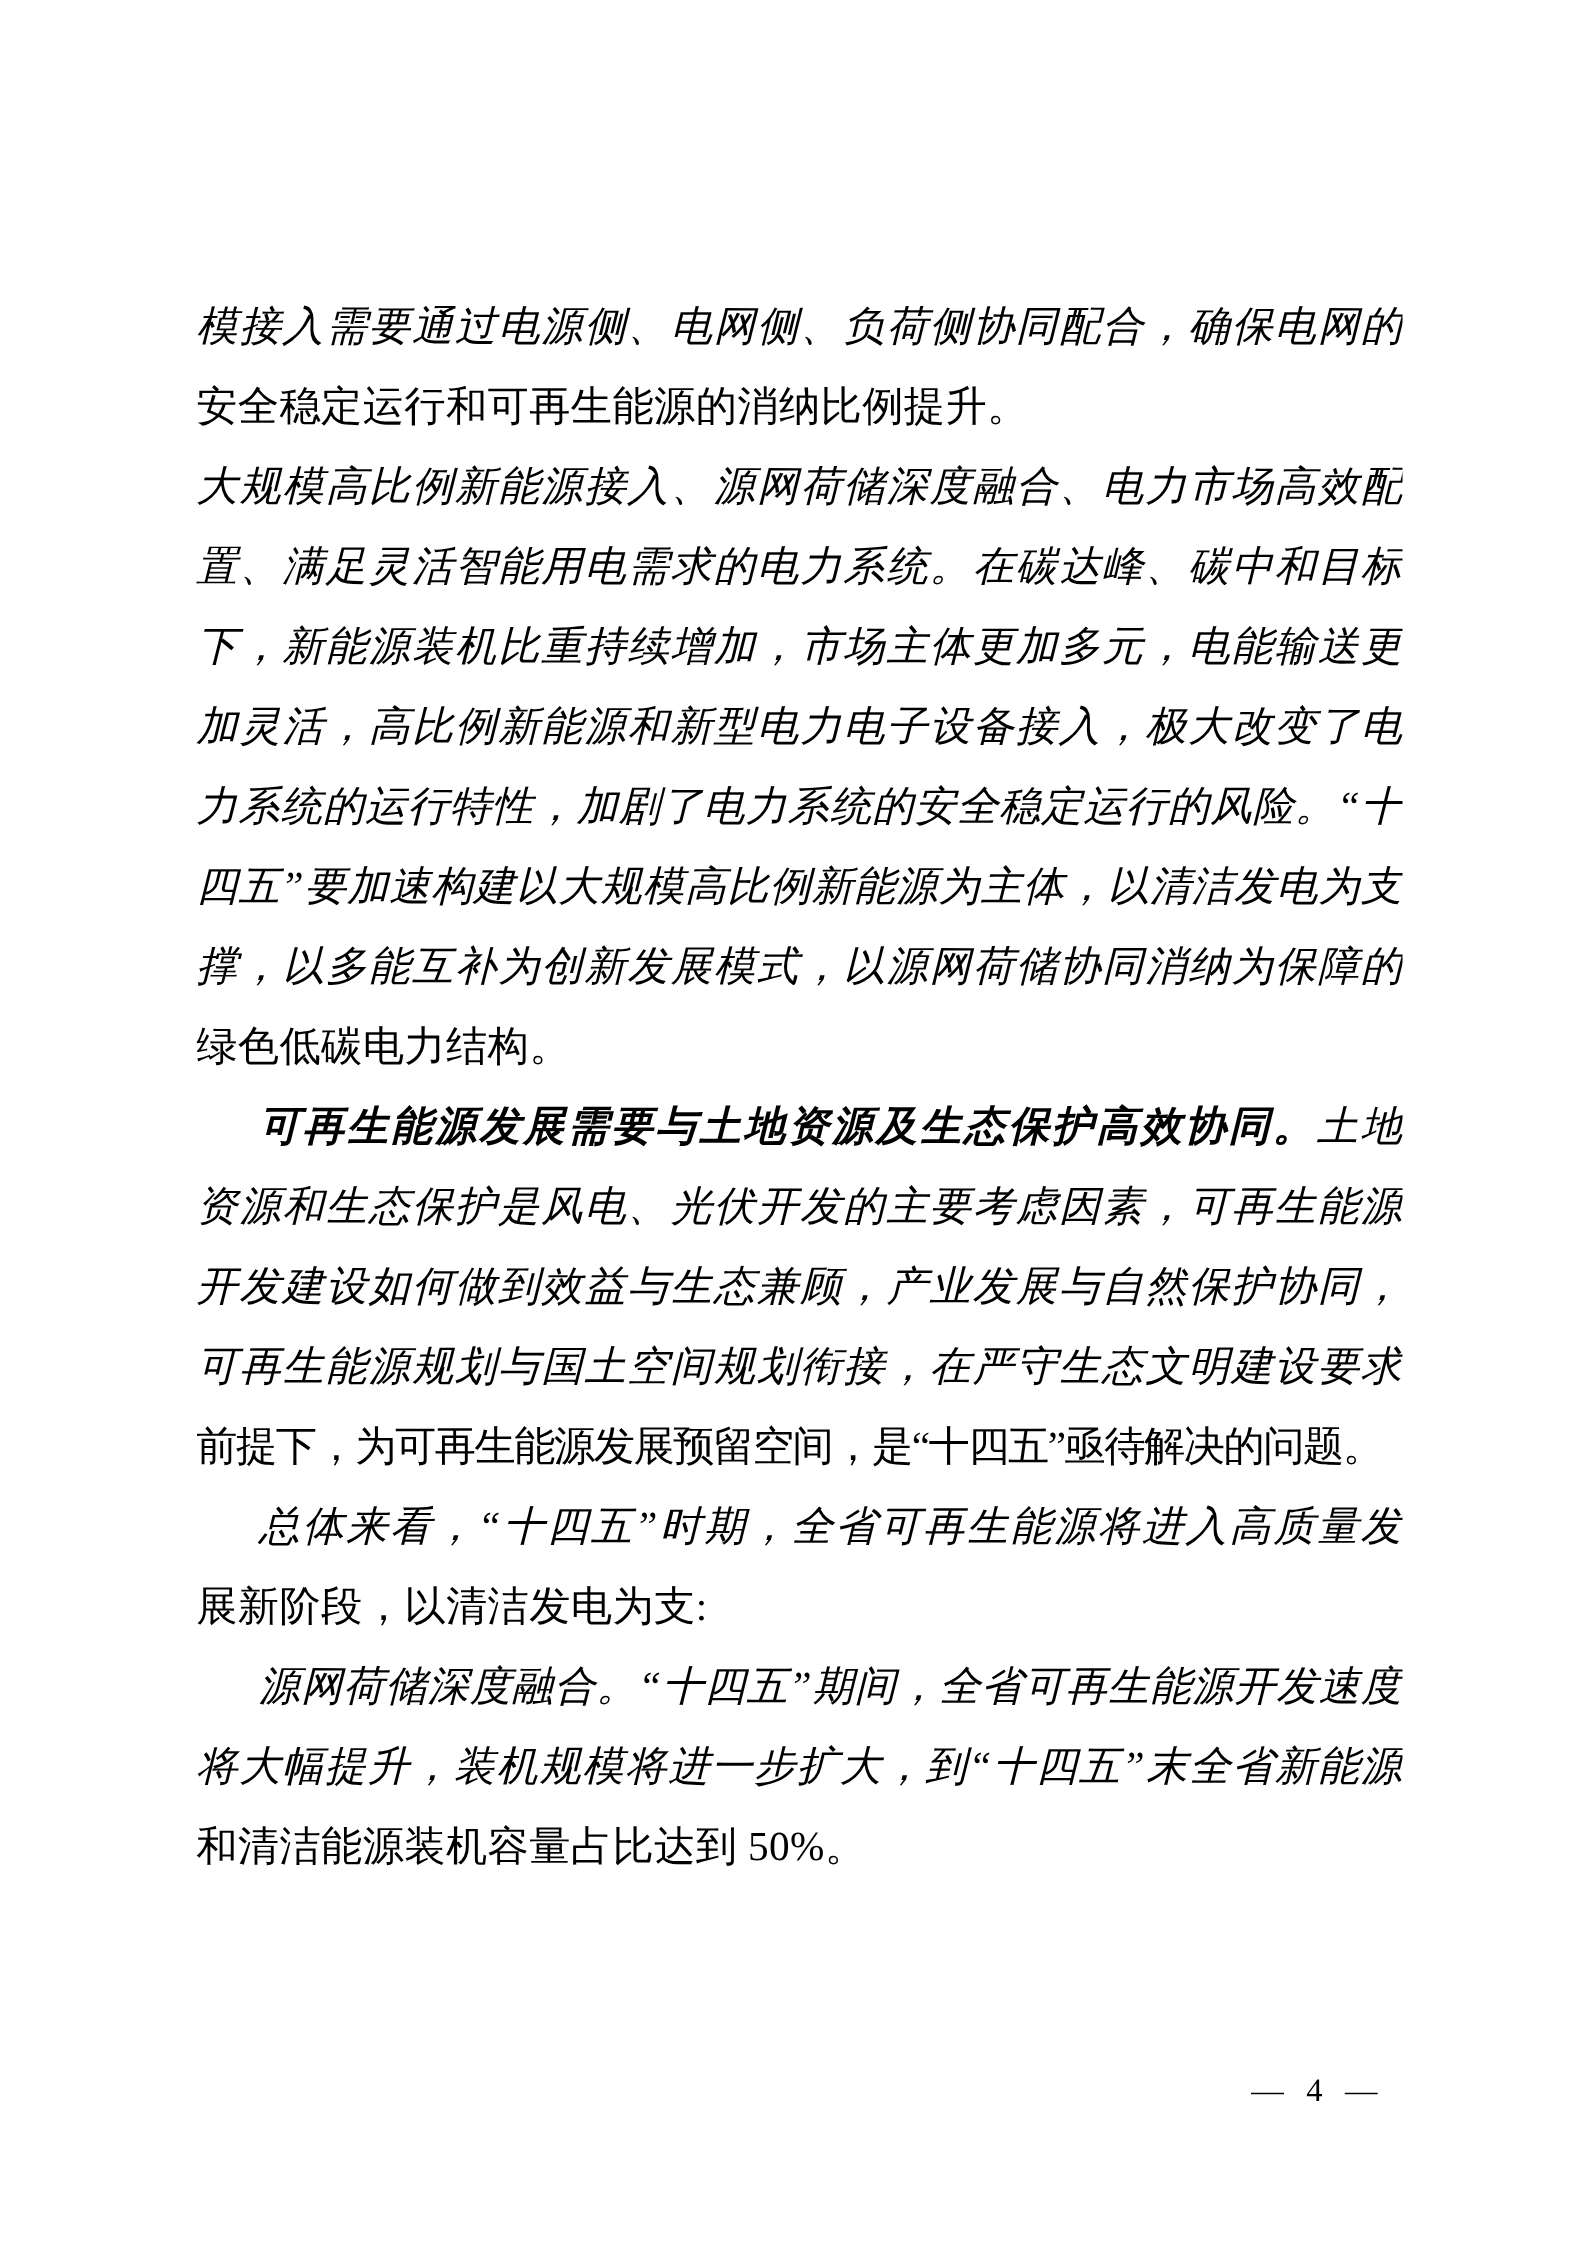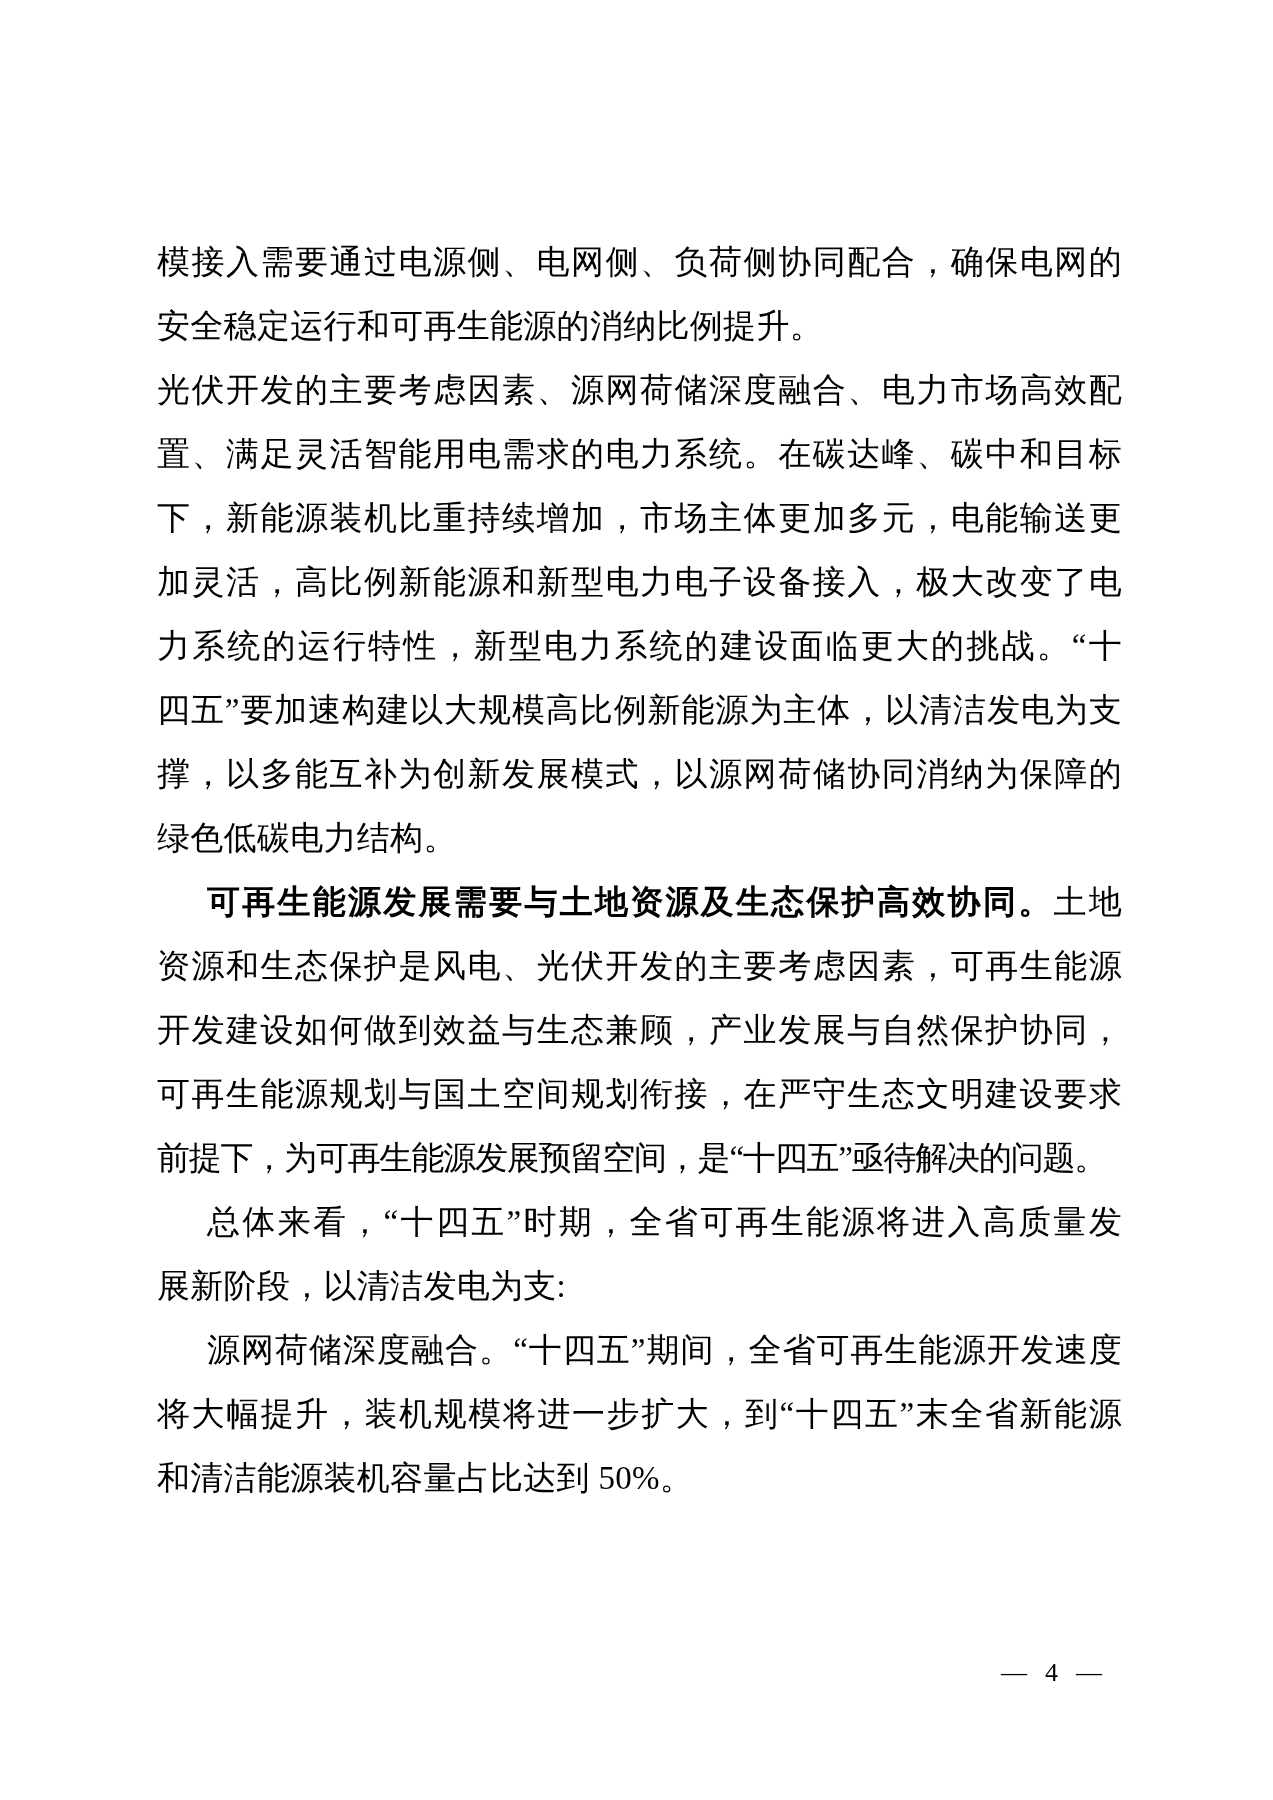--- a/index.html
+++ b/index.html
@@ -28,20 +28,21 @@
     line-height: 64px;
     font-size: 33px;
     white-space: nowrap;
     letter-spacing: 0.3px;
     overflow: hidden;
   }
   .jst {
     text-align: justify;
     text-align-last: justify;
     text-justify: inter-character;
+    font-style: italic;
   }
   .ind {
     padding-left: 50px;
   }
   .tight {
     letter-spacing: -1.2px;
   }
   .bold {
     font-weight: 700;
   }
@@ -57,25 +58,25 @@
   }
 </style>
 </head>
 <body>
 
 <div class="page">
   <div class="content">
 
     <div class="line jst"><span>模接入需要通过电源侧、电网侧、负荷侧协同配合，确保电网的</span></div>
     <div class="line"><span>安全稳定运行和可再生能源的消纳比例提升。</span></div>
-    <div class="line jst"><span>光伏开发的主要考虑因素、源网荷储深度融合、电力市场高效配</span></div>
+    <div class="line jst"><span>大规模高比例新能源接入、源网荷储深度融合、电力市场高效配</span></div>
     <div class="line jst"><span>置、满足灵活智能用电需求的电力系统。在碳达峰、碳中和目标</span></div>
     <div class="line jst"><span>下，新能源装机比重持续增加，市场主体更加多元，电能输送更</span></div>
     <div class="line jst"><span>加灵活，高比例新能源和新型电力电子设备接入，极大改变了电</span></div>
-    <div class="line jst"><span>力系统的运行特性，新型电力系统的建设面临更大的挑战。“十</span></div>
+    <div class="line jst"><span>力系统的运行特性，加剧了电力系统的安全稳定运行的风险。“十</span></div>
     <div class="line jst"><span>四五”要加速构建以大规模高比例新能源为主体，以清洁发电为支</span></div>
     <div class="line jst"><span>撑，以多能互补为创新发展模式，以源网荷储协同消纳为保障的</span></div>
     <div class="line"><span>绿色低碳电力结构。</span></div>
     <div class="line jst ind"><span class="bold">可再生能源发展需要与土地资源及生态保护高效协同。</span><span>土地</span></div>
     <div class="line jst"><span>资源和生态保护是风电、光伏开发的主要考虑因素，可再生能源</span></div>
     <div class="line jst"><span>开发建设如何做到效益与生态兼顾，产业发展与自然保护协同，</span></div>
     <div class="line jst"><span>可再生能源规划与国土空间规划衔接，在严守生态文明建设要求</span></div>
     <div class="line tight"><span>前提下，为可再生能源发展预留空间，是“十四五”亟待解决的问题。</span></div>
     <div class="line jst ind"><span>总体来看，“十四五”时期，全省可再生能源将进入高质量发</span></div>
     <div class="line"><span>展新阶段，以清洁发电为支:</span></div>

